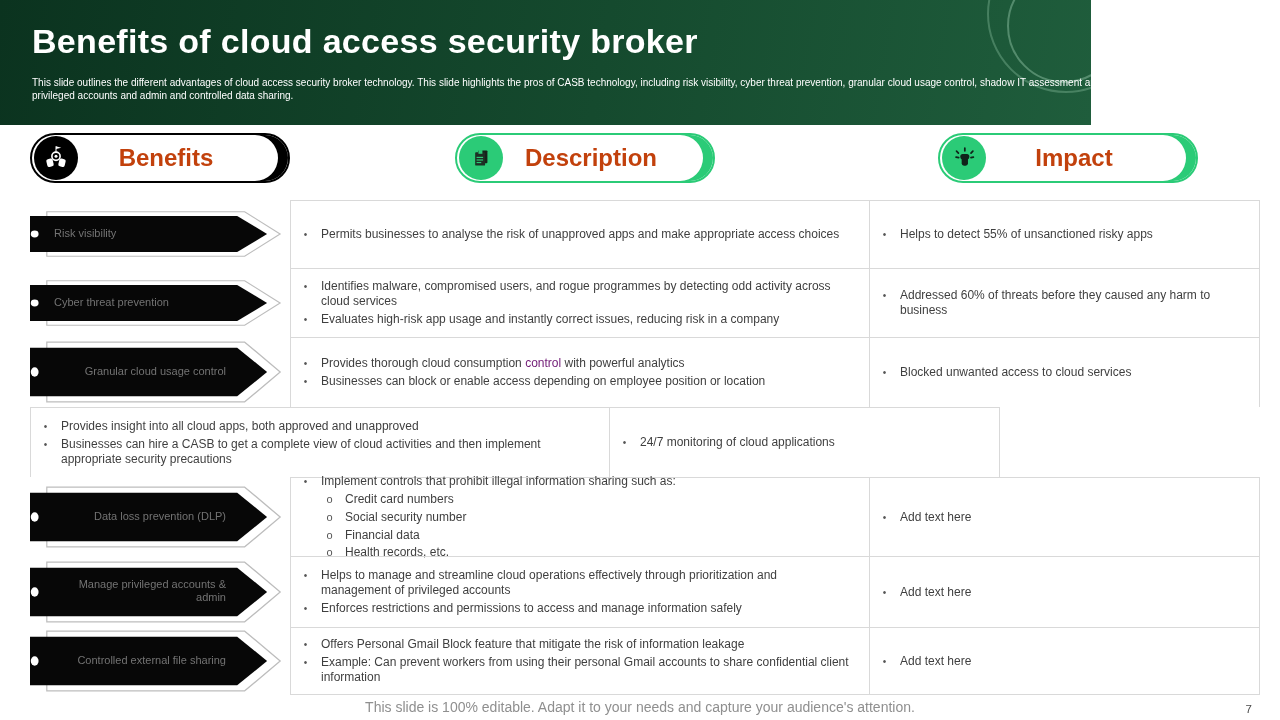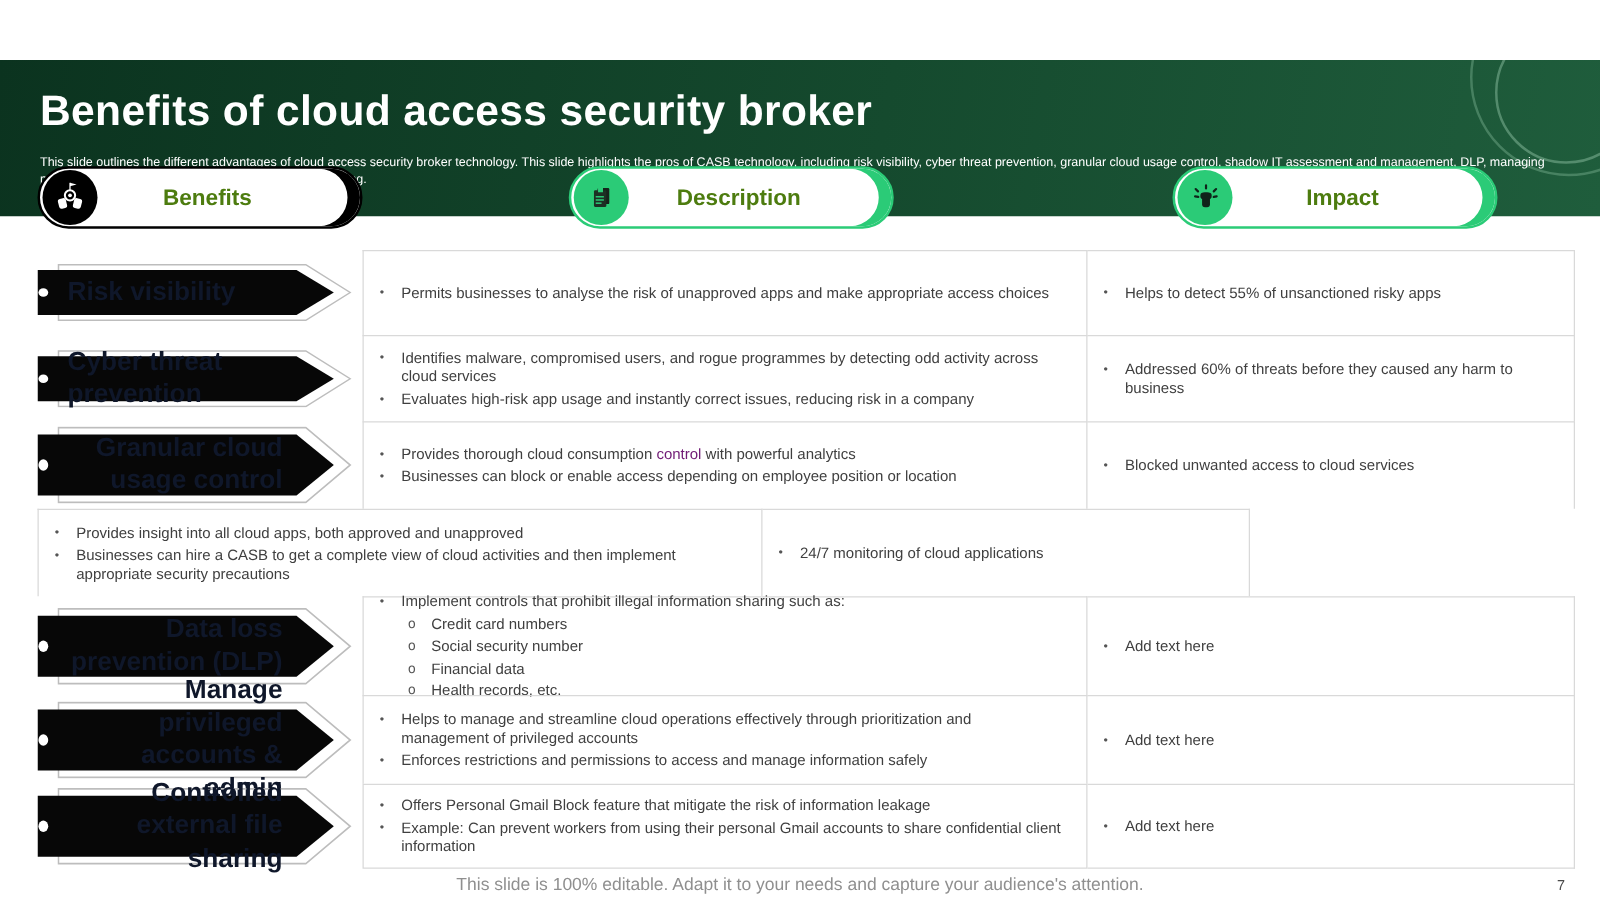--- a/index.html
+++ b/index.html
@@ -1,36 +1,36 @@
 <!DOCTYPE html>
 <html><head>
 <meta charset="utf-8">
 <style>
   html,body{margin:0;padding:0;background:#e8e8e8;}
   .slide{position:relative;width:1280px;height:720px;background:#ffffff;overflow:hidden;
          font-family:"Liberation Sans",sans-serif;}
 
   
-  .header{position:absolute;left:0;top:0;width:1280px;height:125px;
-          background:linear-gradient(100deg,#0b331f 0%,#154a2e 55%,#1f5d3c 100%);margin-top:48px;}
+  .header{position:absolute;left:0;top:0;width:1091px;height:125px;
+          background:linear-gradient(100deg,#0b331f 0%,#154a2e 55%,#1f5d3c 100%);}
   .deco{position:absolute;right:0;top:0;}
   .title{position:absolute;left:32px;top:22px;font-size:34px;font-weight:bold;color:#ffffff;letter-spacing:.3px;}
   .subtitle{position:absolute;left:32px;top:76px;width:1206px;font-size:10px;font-weight:500;
             color:#ffffff;line-height:1.34;}
 
   
   .pill{position:absolute;top:133px;height:50px;width:260px;background:#fff;border-radius:27px;
         display:flex;align-items:center;box-sizing:border-box;}
   .pill.black{border:2px solid #000;box-shadow:inset -10px 0 0 #000;}
   .pill.green{border:2px solid #2bcb77;box-shadow:inset -10px 0 0 #2bcb77;}
   .pill-icon{width:44px;height:44px;border-radius:50%;flex:none;margin-left:2px;
              display:flex;align-items:center;justify-content:center;}
   .pill-icon.dark{background:#000;}
   .pill-icon.grn{background:#2bcb77;}
-  .pill-label{flex:1;text-align:center;font-size:18px;font-weight:bold;color:#4d7c0f;padding-right:34px;}
+  .pill-label{flex:1;text-align:center;font-size:24px;font-weight:bold;color:#c2410c;padding-right:34px;}
 
   
   .grid{position:absolute;left:30px;top:200px;width:1230px;}
   .trow{display:flex;}
   .bcol{width:260px;flex:none;display:flex;align-items:center;}
   .cell{box-sizing:border-box;display:flex;flex-direction:column;justify-content:center;
         padding:6px 20px 6px 10px;border-top:1px solid #d9d9d9;}
   .cell.desc{width:580px;flex:none;border-left:1px solid #d9d9d9;border-right:1px solid #d9d9d9;}
   .cell.imp{width:390px;flex:none;border-right:1px solid #d9d9d9;}
   .trow.last .cell{border-bottom:1px solid #d9d9d9;}
@@ -39,21 +39,21 @@
   .sb{margin-left:24px;}
   .sb .m{font-size:11px;line-height:1.3;}
   .light{color:#701a75;}
 
   
   .benefit{position:relative;width:252px;}
   .benefit.short{height:46px;}
   .benefit.tall{height:62px;text-align:right;}
   .benefit svg{position:absolute;left:0;top:0;width:100%;height:100%;}
   .benefit-label{position:absolute;left:24px;top:50%;transform:translateY(-50%);
-                 width:172px;color:#0f172a;font-weight:bold;font-size:21px;line-height:1.25;}
+                 width:172px;color:#737373;font-weight:normal;font-size:11px;line-height:1.25;}
 
   
   .footer-note{position:absolute;left:0;right:0;bottom:5px;text-align:center;
                font-size:14px;color:#8f8f8f;}
   .page-num{position:absolute;right:28px;bottom:5px;font-size:11.5px;color:#4a4a4a;}
 </style>
 </head>
 <body>
 
 <div class="slide">

